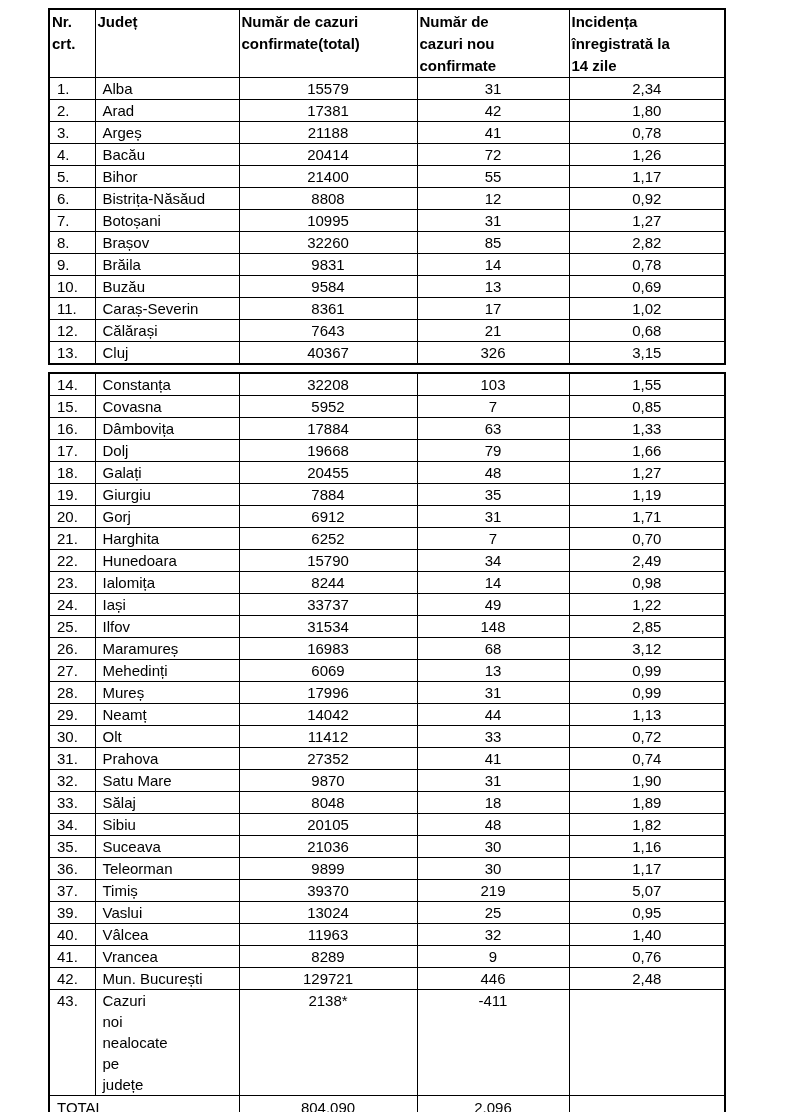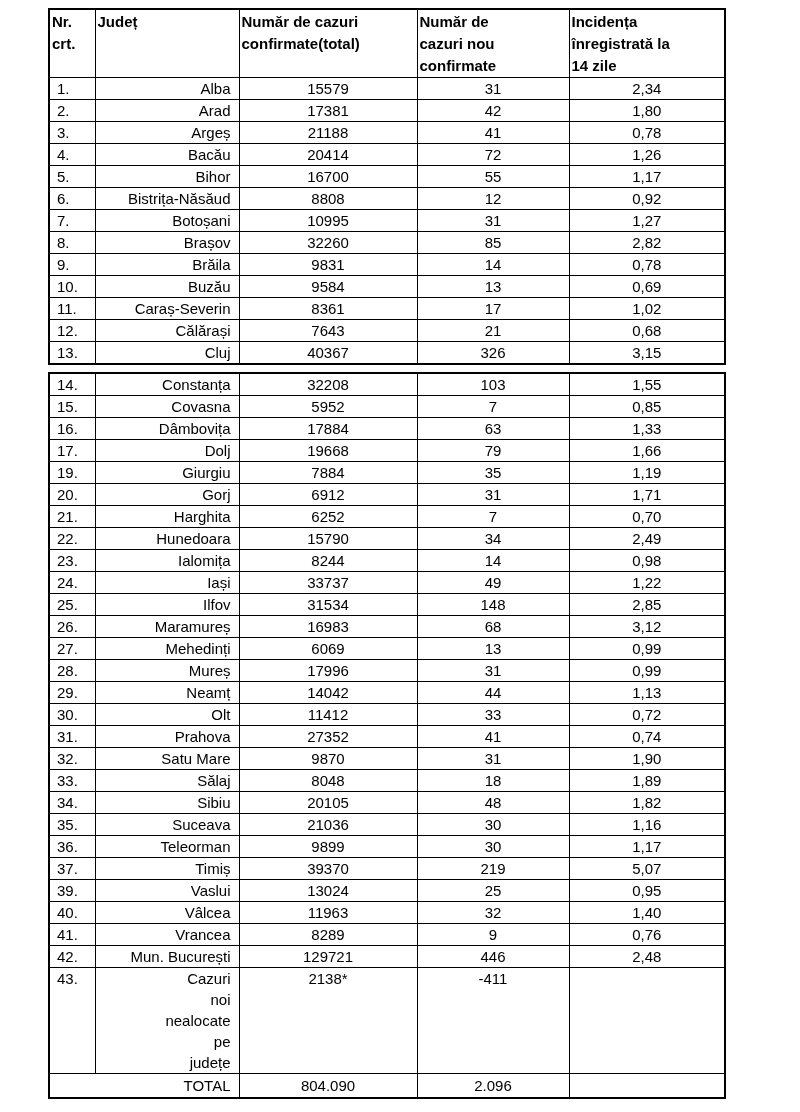--- a/index.html
+++ b/index.html
@@ -13,21 +13,21 @@
     border-collapse:collapse;table-layout:fixed;width:676px;
     border:2px solid #000;
   }
   th,td{border:1px solid #000;vertical-align:top;overflow:hidden;}
   th{
     font-weight:bold;text-align:left;height:66px;
     line-height:22px;padding:1px 2px 0;white-space:pre-line;
   }
   td{height:21px;line-height:21px;padding:0;}
   td.num{text-align:left;padding-left:7px;}
-  td.name{text-align:right;padding-left:7px;padding-right:8px;}
+  td.name{text-align:left;padding-left:7px;padding-right:8px;}
   td.ctr{text-align:center;}
   td.tall{height:auto;margin-left:48px;}
   .jline{display:flex;justify-content:space-between;flex-direction:column;}
   .gap{height:7px;}
   tr.total-row td{height:22px;line-height:23px;}
 </style>
 </head>
 <body>
 
 <div class="doc">
@@ -80,21 +80,21 @@
         <tr>
           <td class="num">4.</td>
           <td class="name">Bacău</td>
           <td class="ctr">20414</td>
           <td class="ctr">72</td>
           <td class="ctr">1,26</td>
         </tr>
         <tr>
           <td class="num">5.</td>
           <td class="name">Bihor</td>
-          <td class="ctr">16700</td>
+          <td class="ctr">21400</td>
           <td class="ctr">55</td>
           <td class="ctr">1,17</td>
         </tr>
         <tr>
           <td class="num">6.</td>
           <td class="name">Bistrița-Năsăud</td>
           <td class="ctr">8808</td>
           <td class="ctr">12</td>
           <td class="ctr">0,92</td>
         </tr>
@@ -181,20 +181,27 @@
           <td class="ctr">17884</td>
           <td class="ctr">63</td>
           <td class="ctr">1,33</td>
         </tr>
         <tr>
           <td class="num">17.</td>
           <td class="name">Dolj</td>
           <td class="ctr">19668</td>
           <td class="ctr">79</td>
           <td class="ctr">1,66</td>
+        </tr>
+        <tr>
+          <td class="num">18.</td>
+          <td class="name">Galați</td>
+          <td class="ctr">20455</td>
+          <td class="ctr">48</td>
+          <td class="ctr">1,27</td>
         </tr>
         <tr>
           <td class="num">19.</td>
           <td class="name">Giurgiu</td>
           <td class="ctr">7884</td>
           <td class="ctr">35</td>
           <td class="ctr">1,19</td>
         </tr>
         <tr>
           <td class="num">20.</td>

